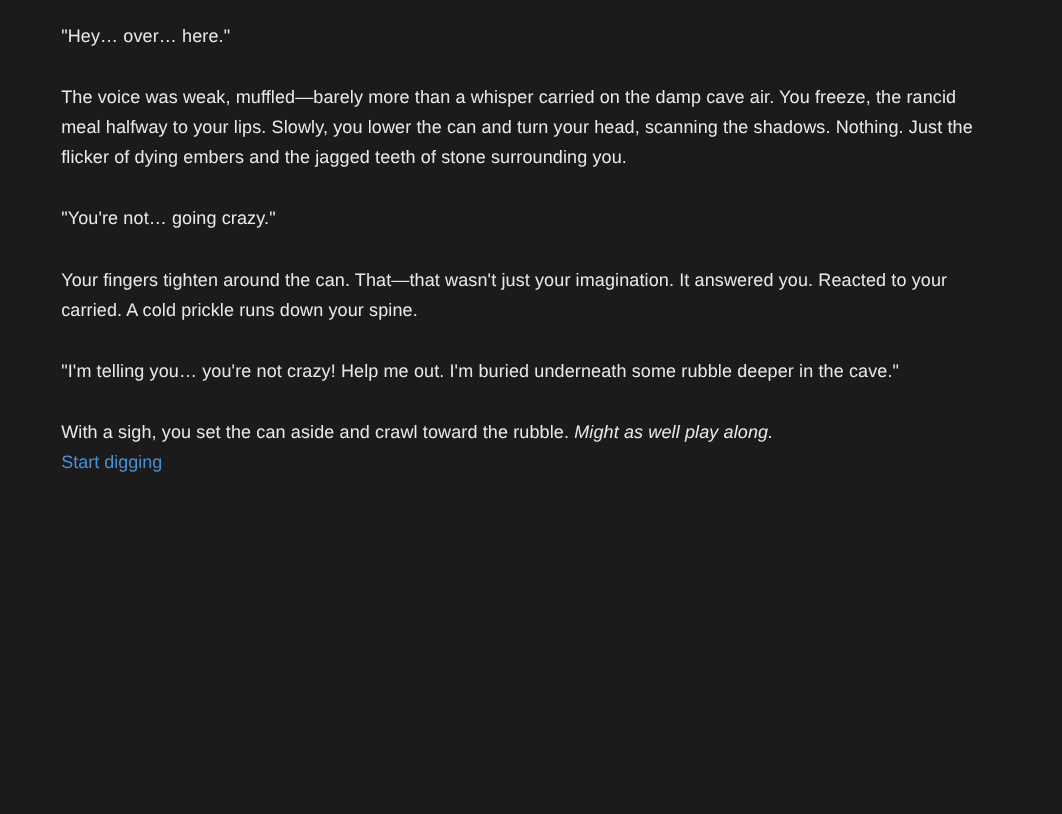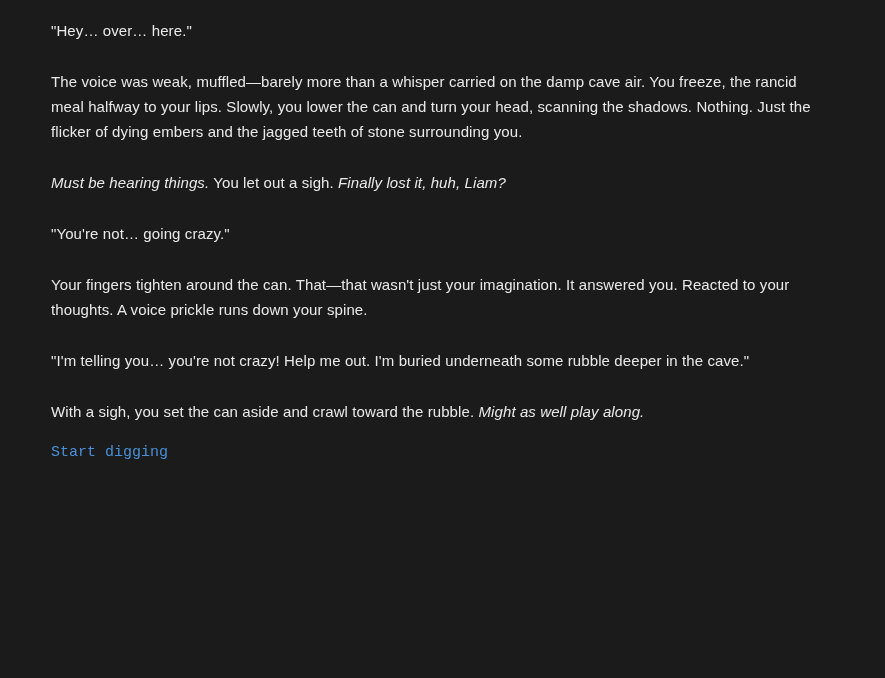--- a/index.html
+++ b/index.html
@@ -21,42 +21,40 @@
   }
   .para {
     font-size: 15px;
     line-height: 25px;
     margin: 0 0 26px 0;
     color: #e9e9e9;
     max-width: 790px;
     letter-spacing: 0.1px;
   }
   .para.tight {
-    margin-bottom: 16px;
+    margin-bottom: 0;
   }
   .para em, .italic {
     font-style: italic;
   }
   .action-link {
     display: block;
     font-size: 15px;
     line-height: 25px;
     color: #4a90d9;
     text-decoration: none;
     margin: 0;
     cursor: pointer;
     width: fit-content;
-    font-family: Liberation Mono, monospace;
   }
 </style>
 </head>
 <body>
 
 <div id="story">
     <div class="para"><span>"Hey… over… here."</span></div>
     <div class="para"><span>The voice was weak, muffled—barely more than a whisper carried on the damp cave air. You freeze, the rancid meal halfway to your lips. Slowly, you lower the can and turn your head, scanning the shadows. Nothing. Just the flicker of dying embers and the jagged teeth of stone surrounding you.</span></div>
-    <div class="para"><span class="italic">Must be hearing things.</span><span> You let out a sigh. </span><span class="italic">Finally lost it, huh, Liam?</span></div>
     <div class="para"><span>"You're not… going crazy."</span></div>
-    <div class="para"><span>Your fingers tighten around the can. That—that wasn't just your imagination. It answered you. Reacted to your thoughts. A voice prickle runs down your spine.</span></div>
+    <div class="para"><span>Your fingers tighten around the can. That—that wasn't just your imagination. It answered you. Reacted to your carried. A cold prickle runs down your spine.</span></div>
     <div class="para"><span>"I'm telling you… you're not crazy! Help me out. I'm buried underneath some rubble deeper in the cave."</span></div>
     <div class="para tight"><span>With a sigh, you set the can aside and crawl toward the rubble. </span><span class="italic">Might as well play along.</span></div>
     <a class="action-link" href="#" style="color: rgb(74, 144, 217);">Start digging</a>
   </div>
 
 </body></html>

